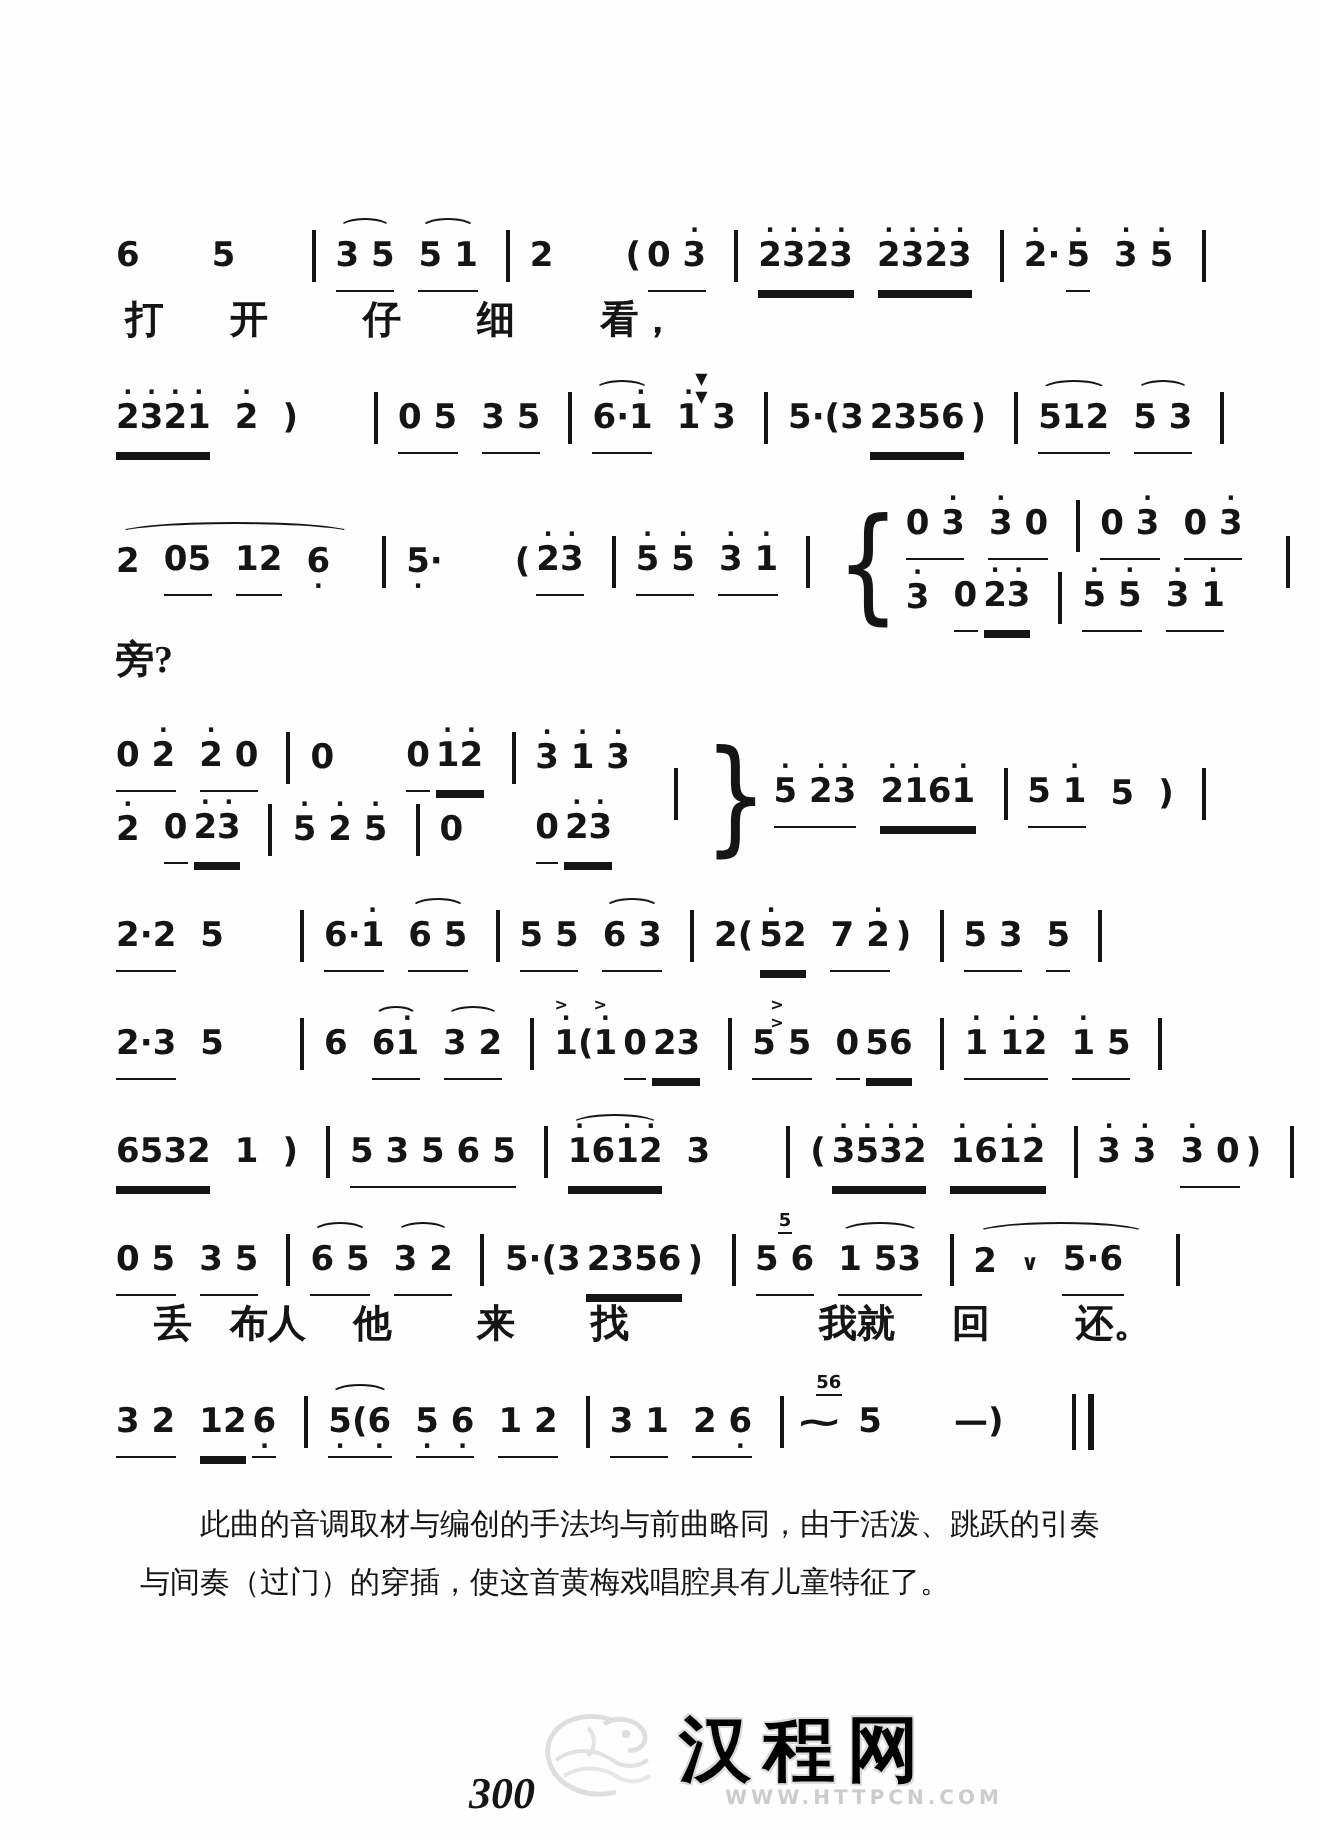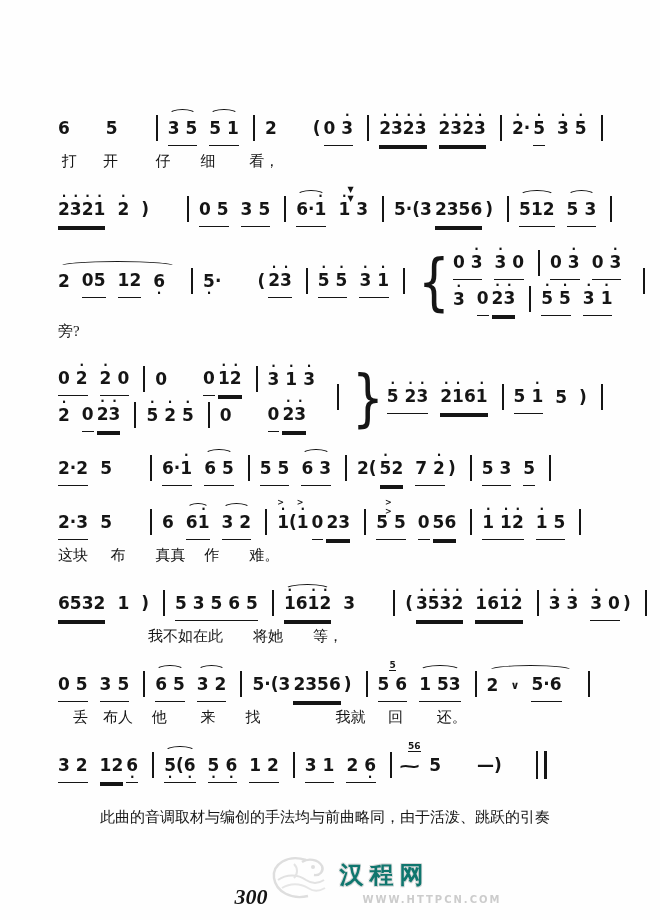--- a/index.html
+++ b/index.html
@@ -25,36 +25,36 @@
   .bar{width:2px;height:26px;background:#151515;margin:0 10px 2px 2px;flex:none;}
   .bar.dbl{width:6px;height:28px;background:none;border-left:2px solid #151515;border-right:3px solid #151515;margin-left:22px;}
   .mk{position:absolute;top:-9px;left:0;right:0;text-align:center;font-size:8px;letter-spacing:5px;font-weight:700;}
   .sup{position:absolute;top:-8px;left:40%;font-size:9px;font-weight:700;line-height:9px;border-bottom:1px solid #151515;}
   .stack{display:inline-flex;align-items:center;margin-right:8px;}
   .col{display:inline-flex;flex-direction:column;row-gap:3px;}
   .vrow{display:flex;align-items:center;}
   .brace{font-size:50px;font-weight:400;transform:scaleY(1.25);margin:0 3px;align-self:center;font-family:"DejaVu Sans",sans-serif;}
   .breath .gy{font-size:11px;line-height:19px;}
   .orn .gy{font-size:18px;transform:scaleX(1.6);}
-  .lyrics{font-family:"Liberation Serif","DejaVu Serif",serif;font-size:15px;line-height:24px;
-          white-space:pre;margin-top:3px;font-weight:400;}
+  .lyrics{font-family:"Liberation Serif","DejaVu Serif",serif;font-size:19px;line-height:24px;
+          white-space:pre;margin-top:3px;font-weight:700;}
 
   
   .note-para{font-family:"Liberation Serif","DejaVu Serif",serif;font-size:15px;line-height:1.95;
              margin:6px 30px 0 70px;}
   .note-para .l1{text-indent:2em;}
 
   
   .bottom{position:absolute;left:0;right:2px;bottom:10px;display:flex;justify-content:center;align-items:flex-end;}
   .pagenum{font-family:"Liberation Serif","DejaVu Serif",serif;font-style:italic;font-weight:700;
            font-size:22px;margin-left:78px;}
   .watermark{display:flex;align-items:center;gap:8px;margin-right:0;}
   .wm-col{display:flex;flex-direction:column;align-items:flex-start;}
-  .wm-name{font-family:"Liberation Serif","DejaVu Serif",serif;font-size:24px;font-weight:700;letter-spacing:6px;
-           color:#0f766e;text-shadow:0.8px 0.8px 0 #d8d8d8,-0.8px -0.8px 0 #d8d8d8,0.8px -0.8px 0 #e2e2e2,-0.8px 0.8px 0 #e2e2e2;
+  .wm-name{font-family:"Liberation Serif","DejaVu Serif",serif;font-size:36px;font-weight:700;letter-spacing:6px;
+           color:#000000;text-shadow:0.8px 0.8px 0 #d8d8d8,-0.8px -0.8px 0 #d8d8d8,0.8px -0.8px 0 #e2e2e2,-0.8px 0.8px 0 #e2e2e2;
            line-height:38px;}
   .wm-url{font-size:10px;letter-spacing:2px;color:#cccccc;font-weight:700;margin-top:0px;margin-left:23px;}
 </style>
 </head>
 <body>
 
 <div class="page">
   <div class="sheet">
       <div class="system">
         <div class="notes">
@@ -1455,21 +1455,20 @@
               </span>
               <span class="ch">
                 <span class="d">&nbsp;</span>
                 <span class="gy">5</span>
                 <span class="d">&nbsp;</span>
               </span>
             </span>
           </span>
           <span class="bar"></span>
         </div>
-        <div class="lyrics">这块      布        真真     作        难。</div>
       </div>
       <div class="system">
         <div class="notes">
           <span class="tok">
             <span class="chars u2">
               <span class="ch">
                 <span class="d">&nbsp;</span>
                 <span class="gy">6</span>
                 <span class="d">&nbsp;</span>
               </span>
@@ -1693,21 +1692,20 @@
             <span class="chars u0">
               <span class="ch">
                 <span class="d">&nbsp;</span>
                 <span class="gy">)</span>
                 <span class="d">&nbsp;</span>
               </span>
             </span>
           </span>
           <span class="bar"></span>
         </div>
-        <div class="lyrics">                        我不如在此        将她        等，</div>
       </div>
       <div class="system">
         <div class="notes">
           <span class="tok">
             <span class="chars u1">
               <span class="ch">
                 <span class="d">&nbsp;</span>
                 <span class="gy">0</span>
                 <span class="d">&nbsp;</span>
               </span>
@@ -2103,20 +2101,21 @@
               </span>
             </span>
           </span>
           <span class="bar dbl"></span>
         </div>
       </div>
     </div>
 
   <div class="note-para">
     <div class="l1">此曲的音调取材与编创的手法均与前曲略同，由于活泼、跳跃的引奏</div>
+    <div class="l2">与间奏（过门）的穿插，使这首黄梅戏唱腔具有儿童特征了。</div>
   </div>
 
   <div class="bottom">
     <div class="pagenum">300</div>
     <div class="watermark">
       <span>
         <svg width="64" height="56" viewBox="0 0 64 56" fill="none">
           <path d="M38 10 C20 4, 4 14, 6 28 C8 42, 24 50, 40 46" stroke="#dedede" stroke-width="2.4"></path>
           <path d="M10 30 C18 24, 30 24, 38 30 C44 34, 50 34, 56 30" stroke="#e2e2e2" stroke-width="2"></path>
           <path d="M14 38 C22 33, 32 33, 40 38 C46 42, 52 41, 57 38" stroke="#e6e6e6" stroke-width="2"></path>

